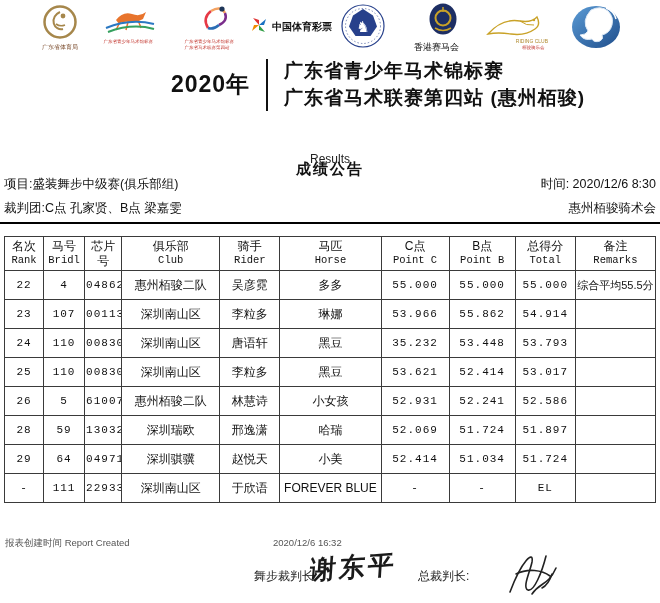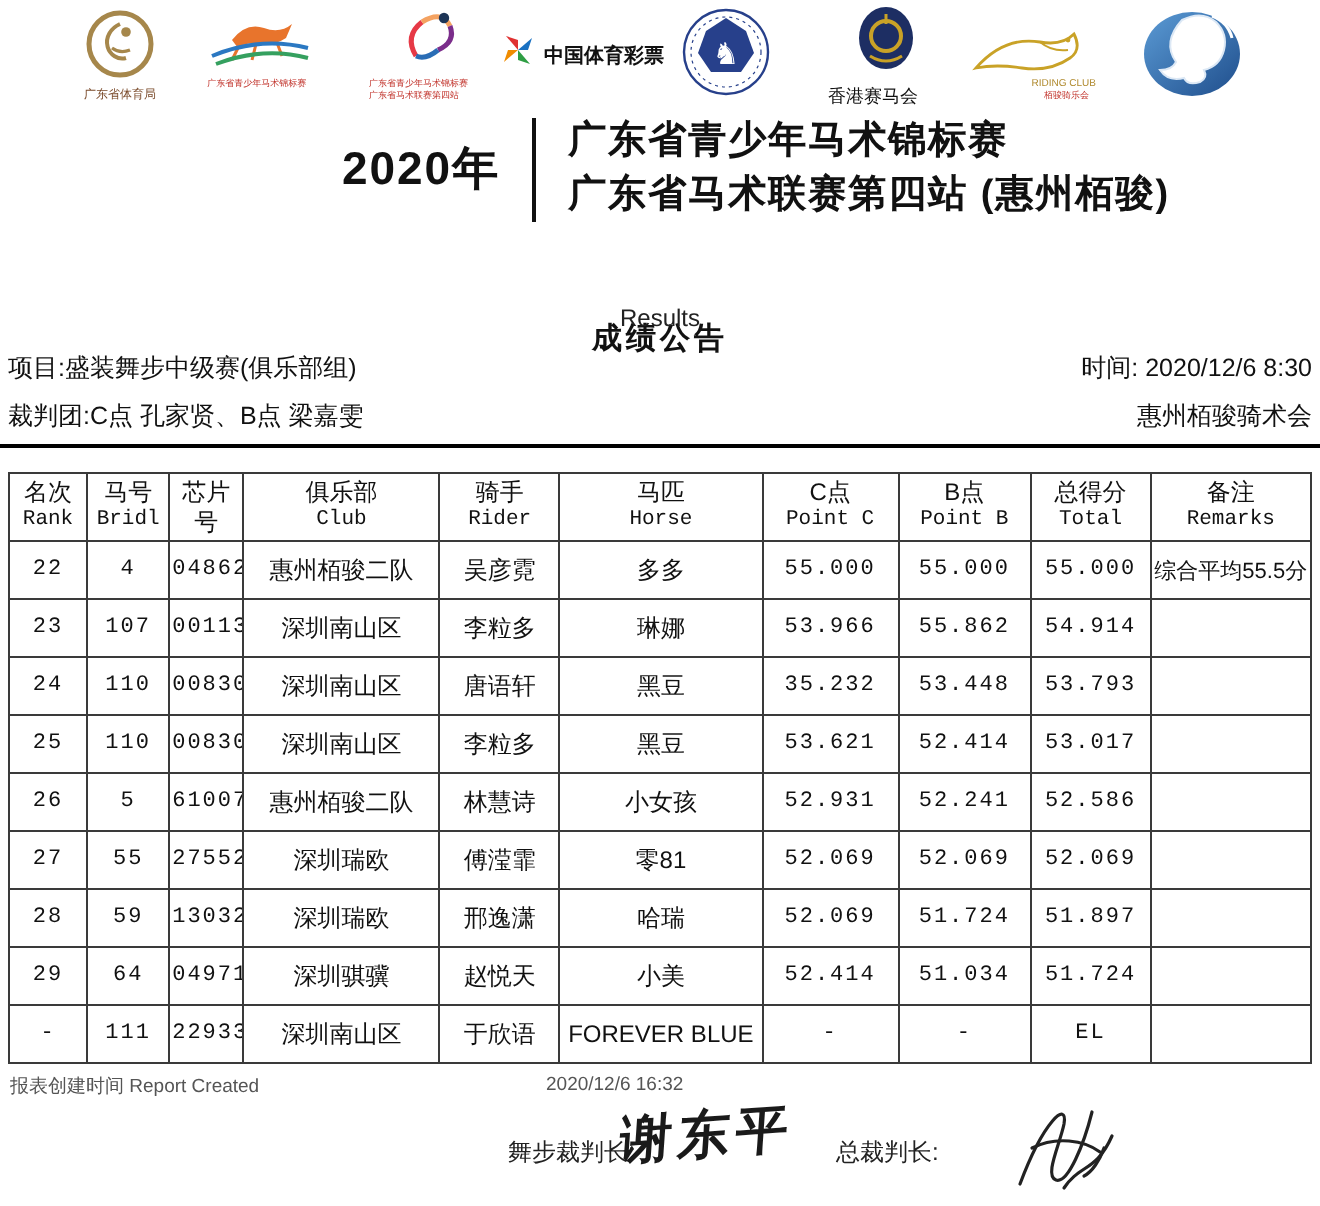--- a/index.html
+++ b/index.html
@@ -263,32 +263,20 @@
         <td class="num">61007</td>
         <td>惠州栢骏二队</td>
         <td>林慧诗</td>
         <td>小女孩</td>
         <td class="num">52.931</td>
         <td class="num">52.241</td>
         <td class="num">52.586</td>
         <td></td>
   </tr>
   <tr>
-    <td class="num">27</td>
-        <td class="num">55</td>
-        <td class="num">27552</td>
-        <td>深圳瑞欧</td>
-        <td>傅滢霏</td>
-        <td>零81</td>
-        <td class="num">52.069</td>
-        <td class="num">52.069</td>
-        <td class="num">52.069</td>
-        <td></td>
-  </tr>
-  <tr>
     <td class="num">28</td>
         <td class="num">59</td>
         <td class="num">13032</td>
         <td>深圳瑞欧</td>
         <td>邢逸潇</td>
         <td>哈瑞</td>
         <td class="num">52.069</td>
         <td class="num">51.724</td>
         <td class="num">51.897</td>
         <td></td>

